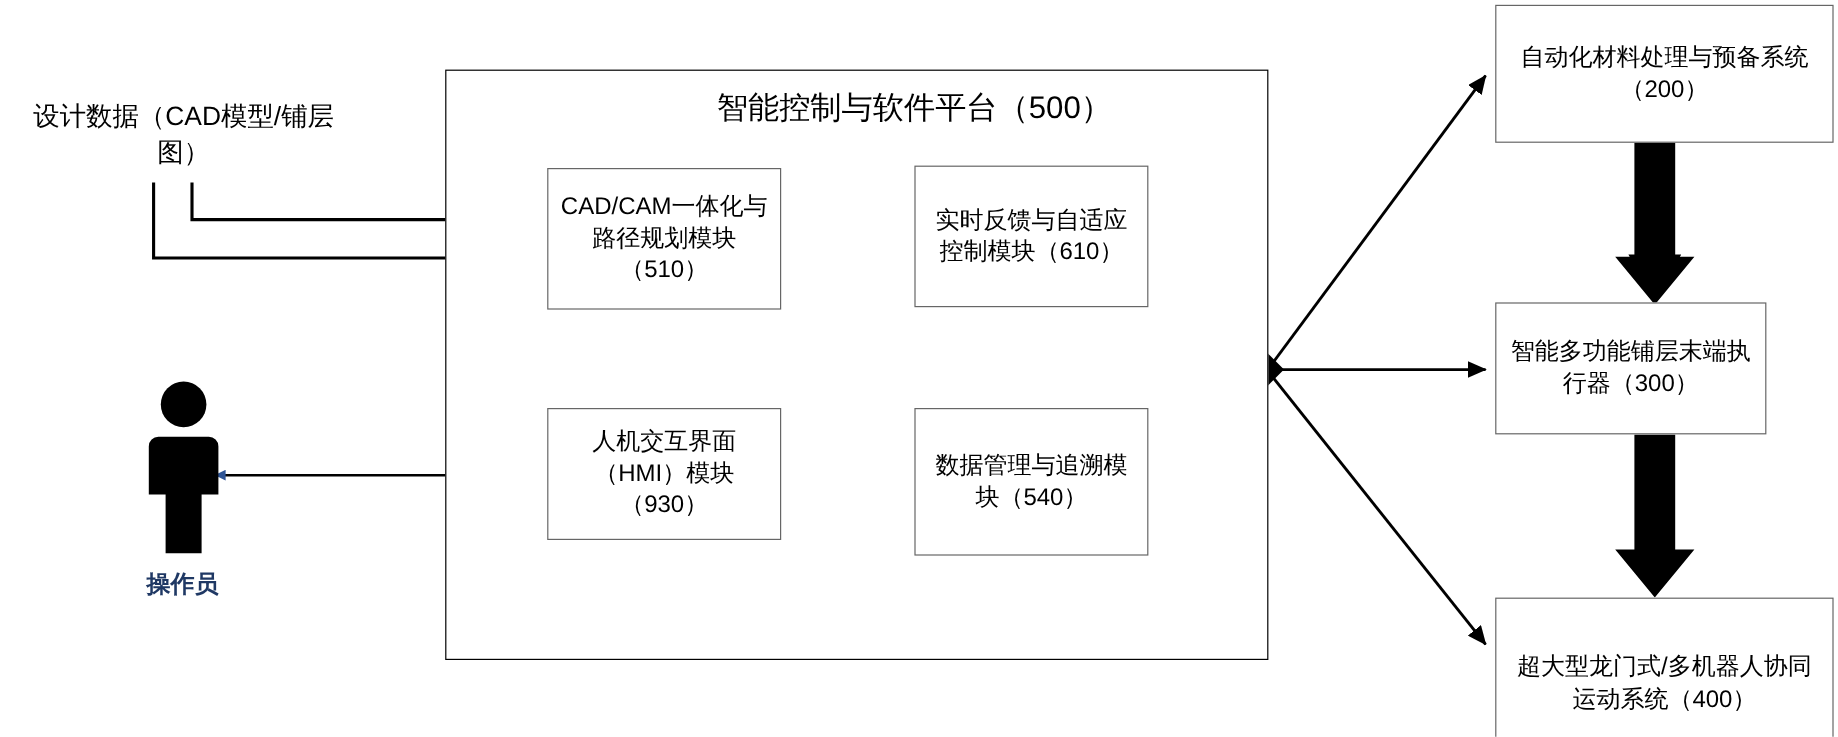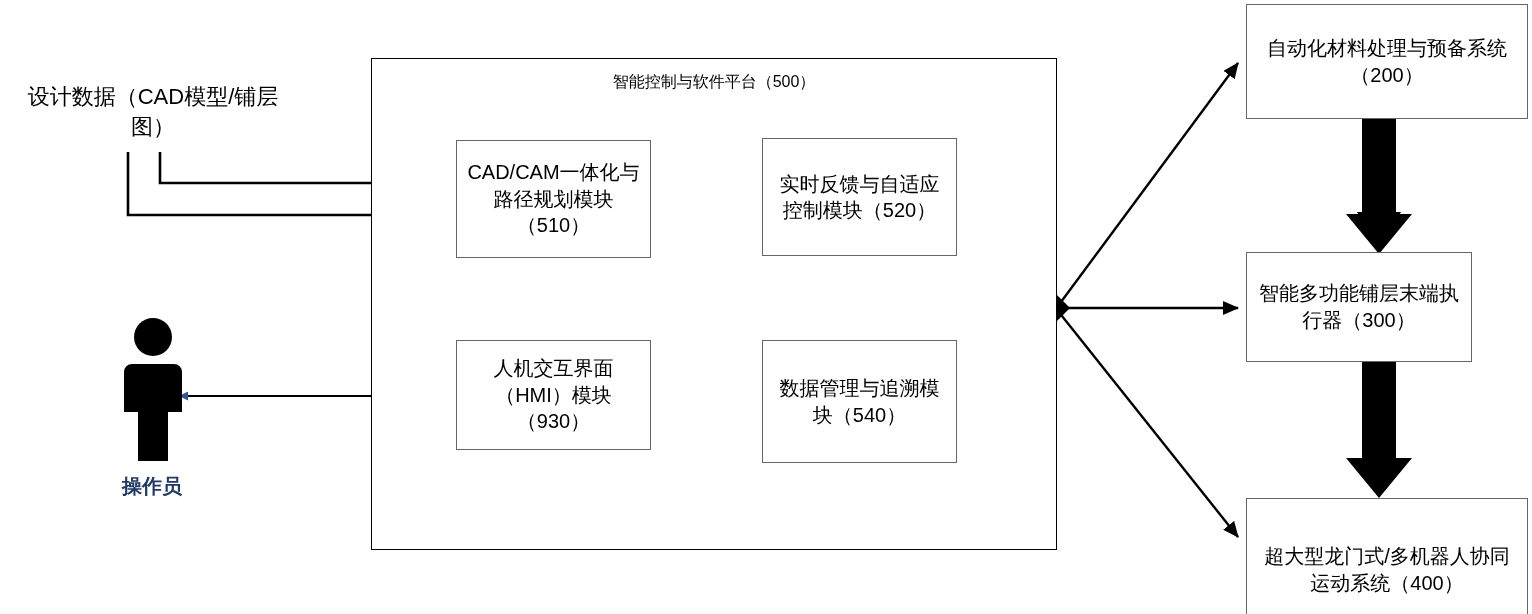--- a/index.html
+++ b/index.html
@@ -7,21 +7,21 @@
     width:1532px;height:614px;background:#ffffff;
     font-family:"Liberation Sans","DejaVu Sans",sans-serif;
     position:relative;overflow:hidden;
   }
   #canvas{position:absolute;left:0;top:0;width:1532px;height:614px;}
   .node{position:absolute;box-sizing:border-box;display:flex;align-items:center;
         justify-content:center;text-align:center;background:#ffffff;}
   .platform{border:1.6px solid #000;}
   .module{border:1.3px solid #666;font-size:20px;line-height:1.32;color:#000;}
   .rightbox{border:1.3px solid #666;font-size:20px;line-height:1.35;color:#000;}
-  .platform-title{position:absolute;width:100%;text-align:center;font-size:16px;color:#000;}
+  .platform-title{position:absolute;width:100%;text-align:center;font-size:26px;color:#000;padding-left:48px;}
   .free-label{position:absolute;font-size:22px;line-height:1.35;color:#000;}
   .actor-label{position:absolute;font-size:20px;color:#1F3864;text-align:center;width:120px;}
   svg{position:absolute;left:0;top:0;overflow:visible;}
 </style>
 </head>
 <body>
 
 <div id="canvas">
 
   <div class="free-label" style="left:8px;top:82px;width:290px;text-align:center;">设计数据（CAD模型/铺层图）</div>
@@ -100,21 +100,21 @@
 
   <div class="node platform" style="left:371px;top:58px;width:686px;height:492px;">
   </div>
   <div class="platform-title" style="left:371px;top:72px;width:686px;">智能控制与软件平台（500）</div>
 
   <div class="node module" style="left:456px;top:140px;width:195px;height:118px;padding:4px 10px;">
     <span>CAD/CAM一体化与路径规划模块（510）</span>
   </div>
 
   <div class="node module" style="left:762px;top:138px;width:195px;height:118px;padding:4px 10px;">
-    <span>实时反馈与自适应控制模块（520）</span>
+    <span>实时反馈与自适应控制模块（610）</span>
   </div>
 
   <div class="node module" style="left:456px;top:340px;width:195px;height:110px;padding:4px 10px;">
     <span>人机交互界面（HMI）模块（930）</span>
   </div>
 
   <div class="node module" style="left:762px;top:340px;width:195px;height:123px;padding:4px 10px;">
     <span>数据管理与追溯模块（540）</span>
   </div>
 

